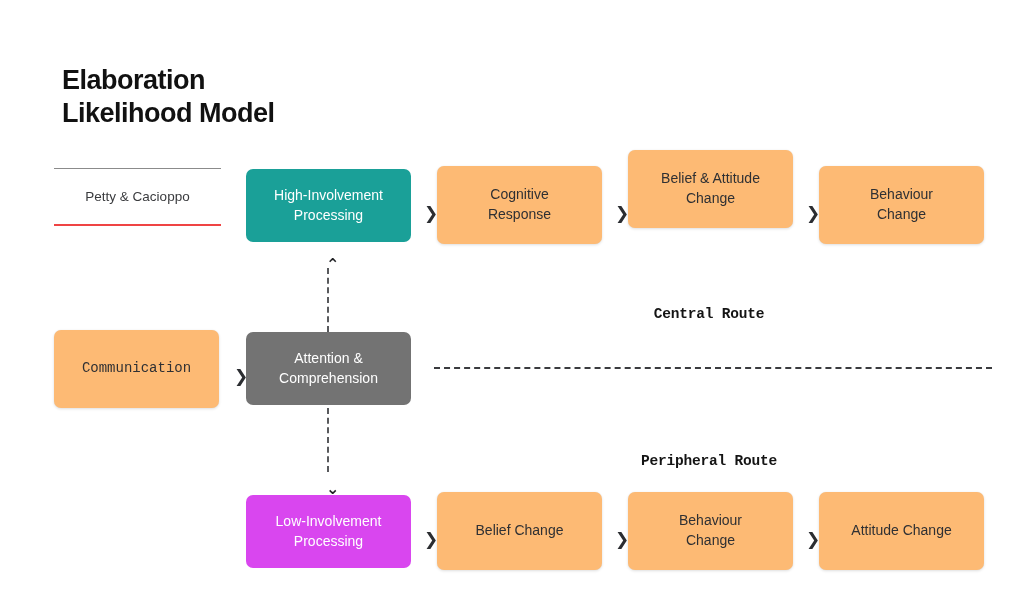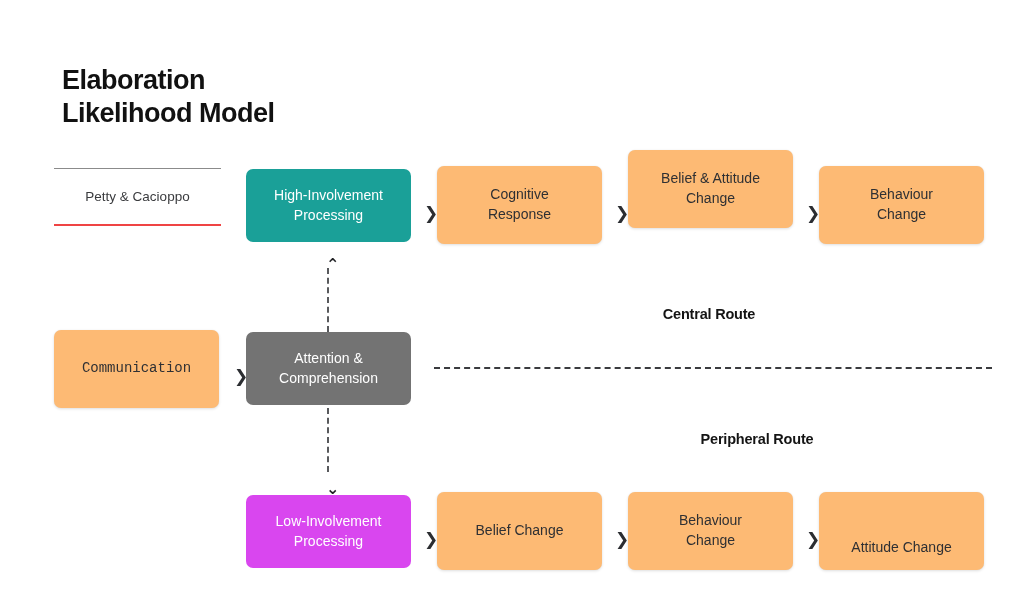--- a/index.html
+++ b/index.html
@@ -75,20 +75,21 @@
   
   .route {
     position: absolute;
     font-size: 14.5px;
     font-weight: bold;
     color: #141414;
     letter-spacing: -0.2px;
     white-space: nowrap;
     text-align: center;
     transform: translateX(-50%);
+    font-family: Liberation Mono, monospace;
   }
 
   
   .hdash {
     position: absolute;
     left: 418px; top: 351px;
     width: 558px; height: 0;
     border-top: 2.5px dashed #3a3b3e;
   }
 
@@ -160,21 +161,21 @@
   <div class="chev" style="left:210px; top:342px;">❯</div>
 
   <div class="box filled" style="left:230px; top:316px; background:#737373;">
     <span>Attention &amp;
 Comprehension</span>
   </div>
 
   <div class="hdash"></div>
 
   <div class="route" style="left:693px; top:282px;">Central Route</div>
-  <div class="route" style="left:693px; top:407px;margin-left:48px;">Peripheral Route</div>
+  <div class="route" style="left:693px; top:429px;">Peripheral Route</div>
 
   <div class="box filled" style="left:230px; top:479px; background:#d946ef;">
     <span>Low-Involvement
 Processing</span>
   </div>
 
   <div class="chev" style="left:400px; top:505px;">❯</div>
 
   <div class="box white" style="left:421px; top:476px;">
     <span>Belief Change</span>
@@ -182,21 +183,21 @@
 
   <div class="chev" style="left:591px; top:505px;">❯</div>
 
   <div class="box white" style="left:612px; top:476px;">
     <span>Behaviour
 Change</span>
   </div>
 
   <div class="chev" style="left:782px; top:505px;">❯</div>
 
-  <div class="box white" style="left:803px; top:476px;align-items:flex-end;">
+  <div class="box white" style="left:803px; top:476px;">
     <span>Attitude Change</span>
   </div>
 
   <div class="vconn up" style="left:302px; top:236px; height:80px;">
     <div class="line"></div>
     <div class="head">⌃</div>
   </div>
 
   <div class="vconn down" style="left:302px; top:392px; height:80px;">
     <div class="line"></div>

